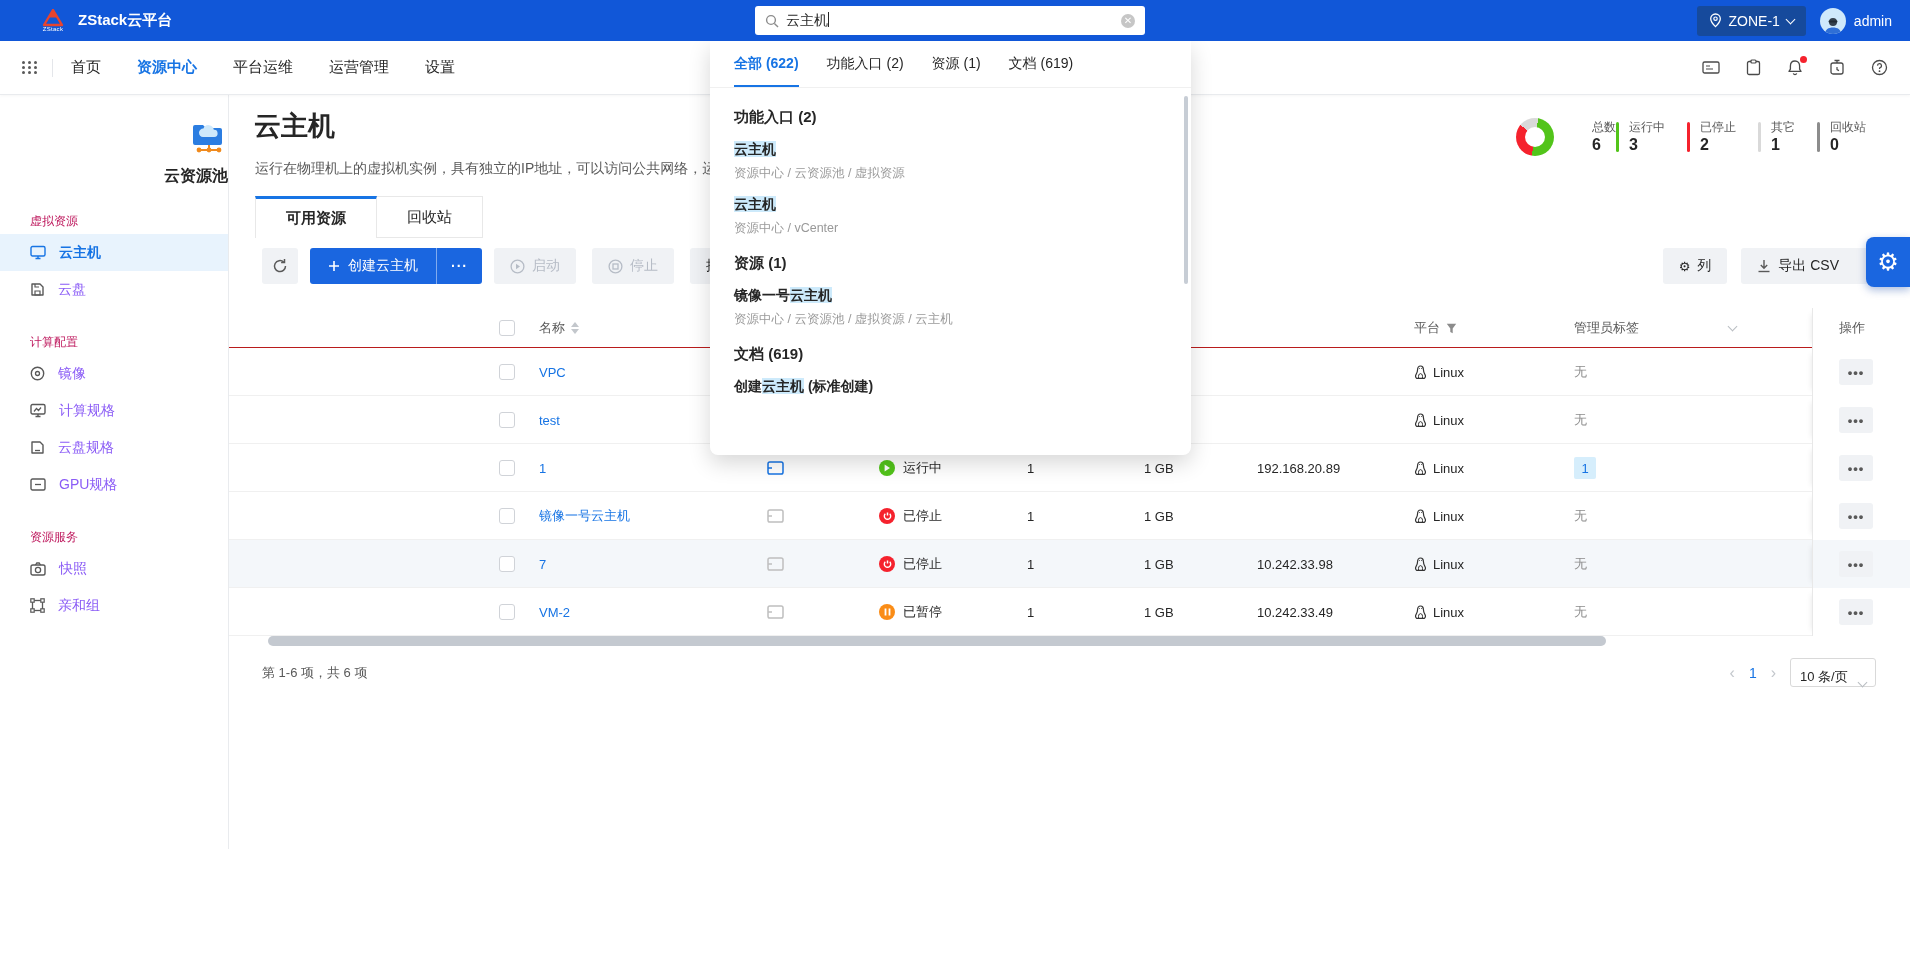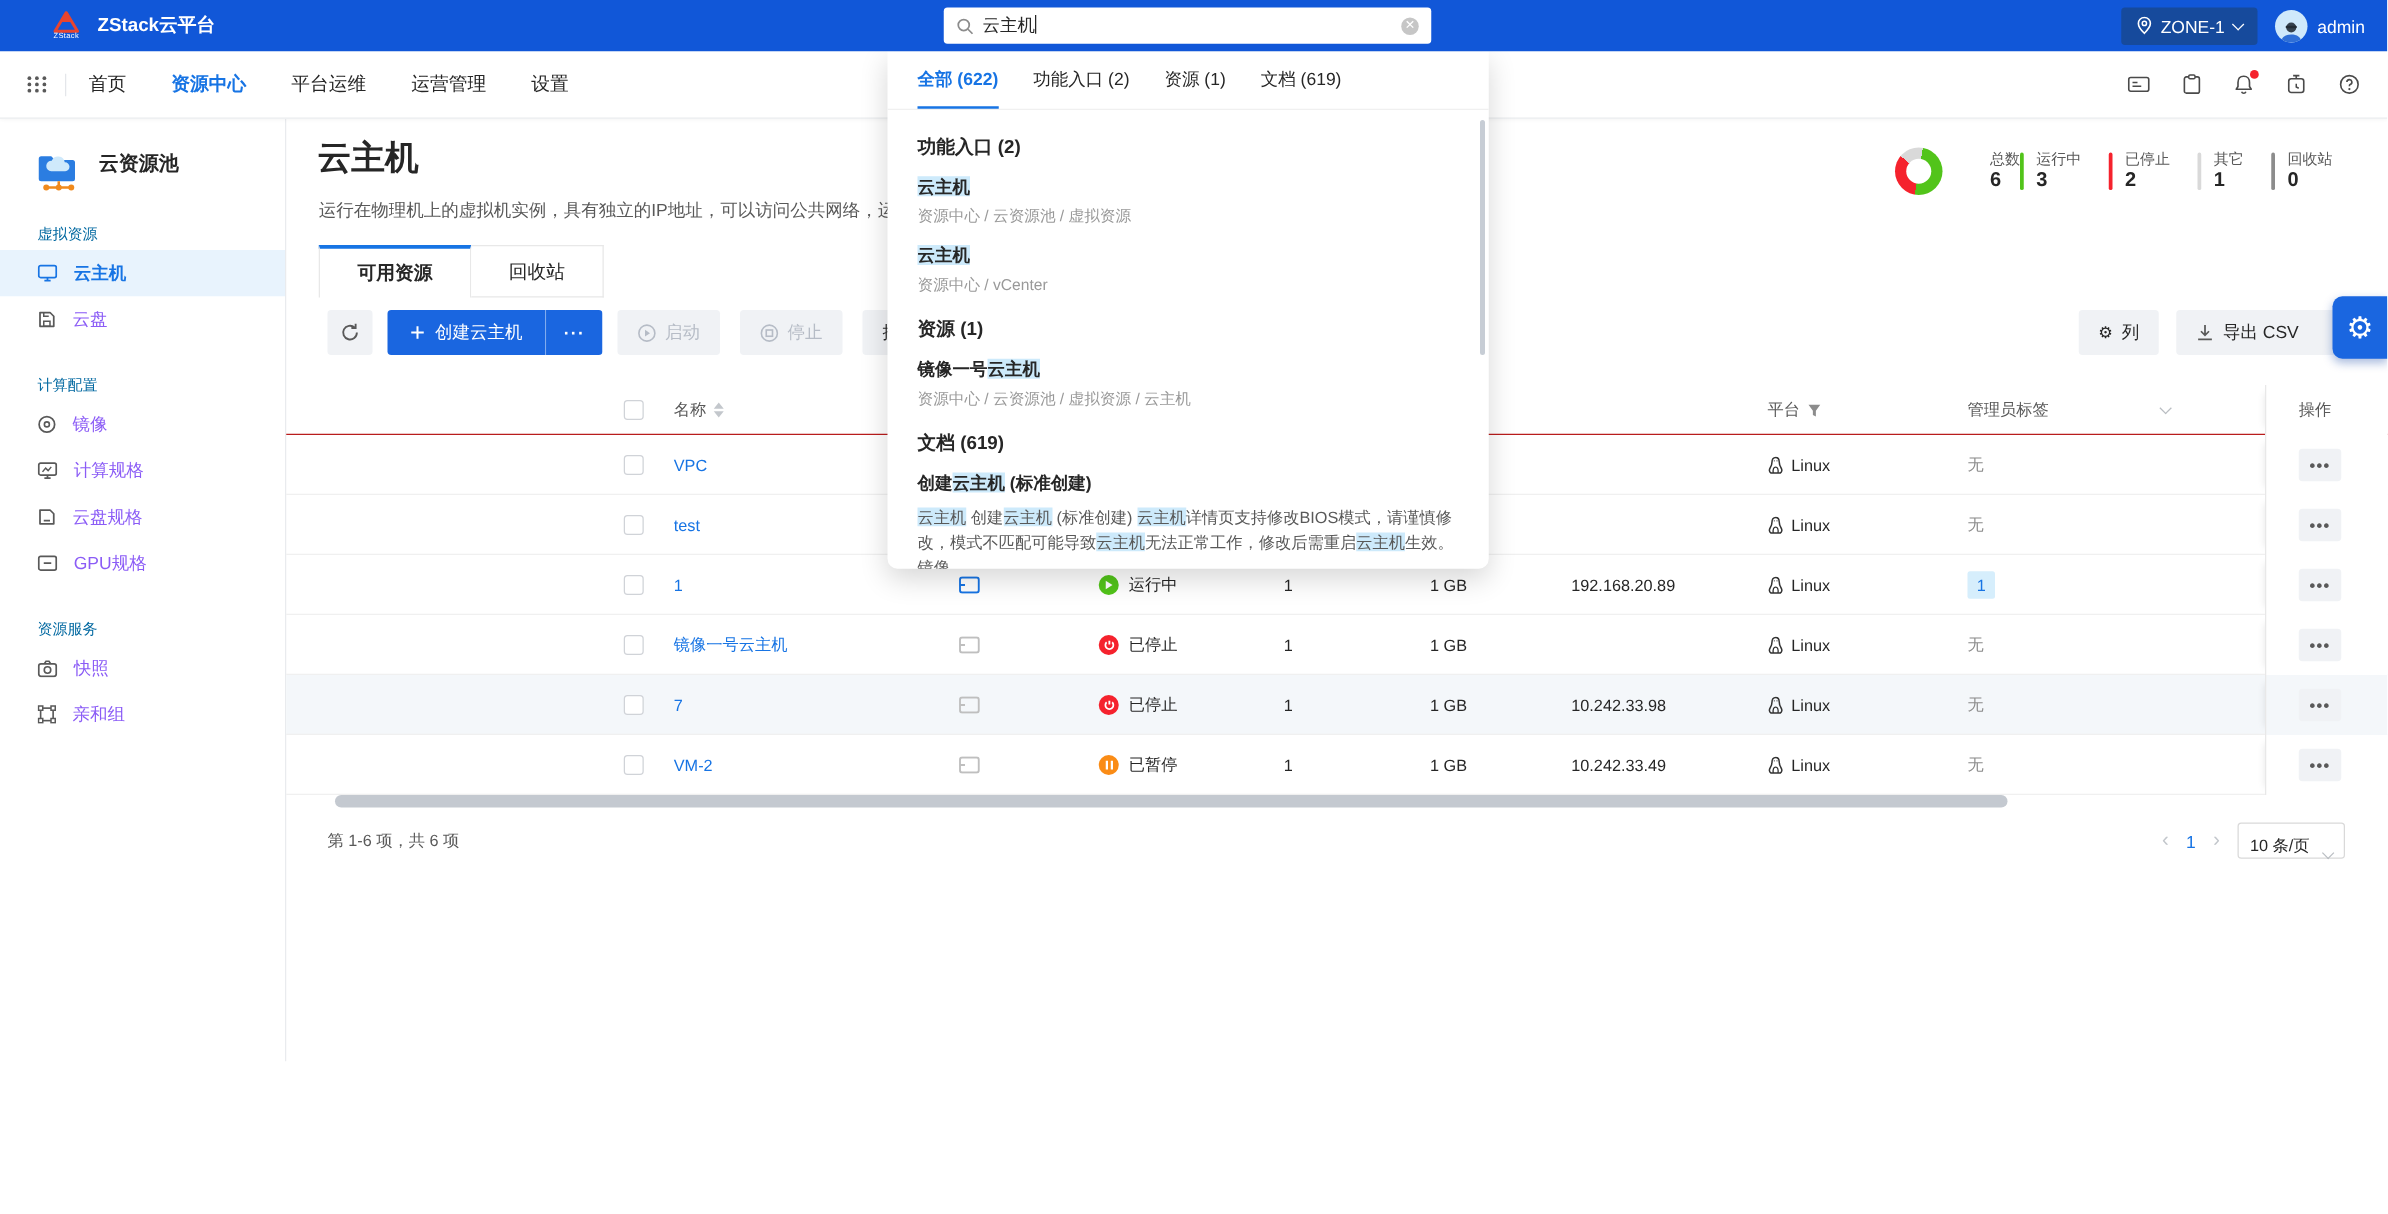--- a/index.html
+++ b/index.html
@@ -31,23 +31,23 @@
   .nav-divider { width:1px; height:18px; background:#e4e6ea; margin:0 18px 0 14px; }
   .nav-items { display:flex; gap:36px; font-size:15px; color:#262626; }
   .nav-item { cursor:pointer; }
   .nav-item.active { color:#1774e4; font-weight:bold; }
   .nav-right { position:absolute; right:22px; display:flex; gap:24px; align-items:center; color:#4a4a4a; }
   .nav-ico { position:relative; width:18px; height:18px; display:flex; align-items:center; justify-content:center; }
   .red-dot { position:absolute; top:-3px; right:-3px; width:7px; height:7px; border-radius:50%; background:#f5222d; }
 
   
   .sidebar { position:absolute; left:0; top:95px; width:229px; height:876px; background:#fff; border-right:1px solid #e9ebee; }
-  .side-head { display:flex; align-items:flex-start; gap:13px; margin:26px 0 0 28px; }
+  .side-head { display:flex; align-items:flex-end; gap:13px; margin:26px 0 0 28px;flex-direction:column; }
   .side-title { font-size:16px; font-weight:bold; color:#262626; }
-  .side-group-label { margin:26px 0 4px 30px; font-size:12px; color:#0369a1; }
+  .side-group-label { margin:26px 0 4px 30px; font-size:12px; color:#be185d; }
   .side-item { position:relative; height:37px; display:flex; align-items:center; gap:13px; padding-left:30px; font-size:14px; color:#8b5cf6; cursor:pointer; }
   .side-item svg { flex:none; }
   .side-item.active { background:#e8f3fd; color:#1774e4; font-weight:bold; }
   .side-foot { position:absolute; left:0; bottom:28px; width:229px; border-top:1px solid #ececec; padding-top:14px; display:flex; justify-content:center; }
 
   
   .page-title { position:absolute; left:254px; top:108px; font-size:27px; font-weight:bold; color:#262626; }
   .page-desc { position:absolute; left:255px; top:160px; font-size:14px; color:#595959; }
   .stats { position:absolute; right:44px; top:118px; display:flex; align-items:center; gap:0; }
   .donut { position:relative; width:38px; height:38px; border-radius:50%; background:conic-gradient(from 10deg,#52c41a 0 180deg,#f5222d 180deg 300deg,#d9d9d9 300deg 360deg); margin-right:16px; }
@@ -724,18 +724,17 @@
         <div class="sd-section">功能入口 (2)</div>
         <div class="sd-title"><span class="hl">云主机</span></div>
         <div class="sd-path">资源中心 / 云资源池 / 虚拟资源</div>
         <div class="sd-title"><span class="hl">云主机</span></div>
         <div class="sd-path">资源中心 / vCenter</div>
         <div class="sd-section">资源 (1)</div>
         <div class="sd-title"><span>镜像一号</span><span class="hl">云主机</span></div>
         <div class="sd-path">资源中心 / 云资源池 / 虚拟资源 / 云主机</div>
         <div class="sd-section">文档 (619)</div>
         <div class="sd-title"><span>创建</span><span class="hl">云主机</span><span> (标准创建)</span></div>
-        <div class="sd-desc"><span class="hl">云主机</span><span> 创建</span><span class="hl">云主机</span><span> (标准创建) </span><span class="hl">云主机</span><span>详情页支持修改BIOS模式，请谨慎修改，模式不匹配可能导致</span><span class="hl">云主机</span><span>无法正常工作，修改后需重启</span><span class="hl">云主机</span><span>生效。 镜像...</span></div>
       </div>
     <div class="sdrop-thumb"></div>
   </div>
 
 </div>
 
 </body></html>

